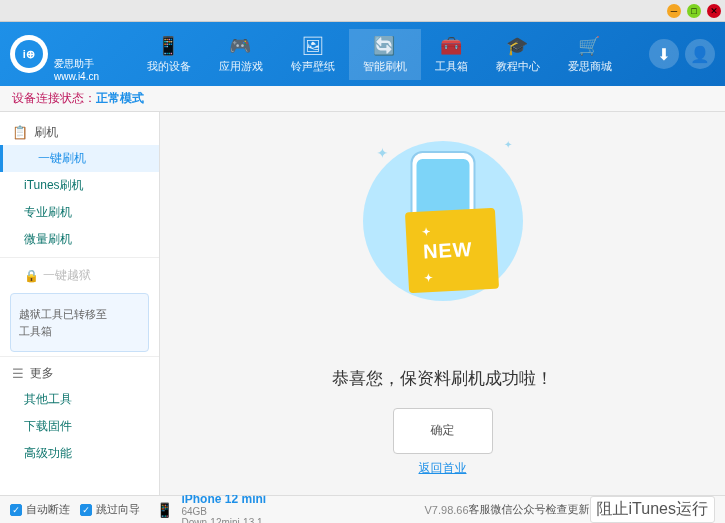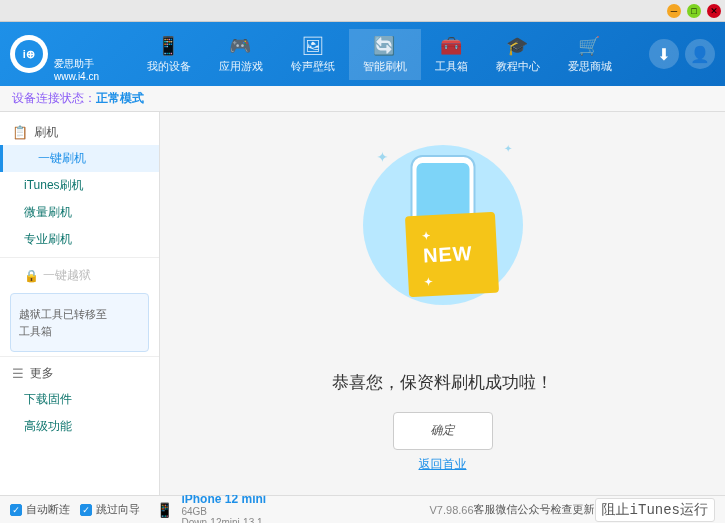--- a/index.html
+++ b/index.html
@@ -106,21 +106,21 @@
     .statusbar {
       height: 26px;
       background: #f7f7f7;
       border-bottom: 1px solid #ddd;
       display: flex;
       align-items: center;
       padding: 0 12px;
       font-size: 12px;
       color: #555;
     }
-    .statusbar-label { color: #8b5cf6; }
+    .statusbar-label { color: #be185d; }
     .statusbar-value { color: #1e90e8; font-weight: bold; }
 
     
     .main-layout {
       display: flex;
       height: calc(523px - 22px - 64px - 26px - 28px);
     }
 
     
     .sidebar {
@@ -264,30 +264,29 @@
     }
 
     .success-text {
       font-size: 17px;
       color: #333;
       margin-bottom: 18px;
       font-weight: 500;
     }
     .confirm-btn {
       width: 100px;
-      height: 38px;
+      height: 46px;
       background: white;
       border: 1px solid #ccc;
       border-radius: 4px;
       font-size: 12px;
       color: #555;
       cursor: pointer;
       display: flex; align-items: center; justify-content: center;
       margin-bottom: 6px;
-      font-style: italic;
     }
     .again-link {
       font-size: 12px;
       color: #1e90e8;
       cursor: pointer;
       text-decoration: underline;
     }
 
     
     .bottombar {
@@ -338,28 +337,27 @@
     .device-icon { font-size: 14px; color: #555; margin-right: 4px; }
 
     .bottom-right {
       display: flex;
       align-items: center;
     }
     .bottom-version { color: #888; }
     .bottom-link { color: #555; cursor: pointer; }
 
     .stop-itunes {
-      font-size: 14px;
+      font-size: 16px;
       color: #555;
       padding: 2px 6px;
       border: 1px solid #ddd;
       border-radius: 3px;
       cursor: pointer;
       background: white;
-      font-family: Liberation Mono, monospace;
     }
   </style>
 </head>
 <body>
 
 <div class="titlebar">
   <div class="win-controls">
     <span class="titlebar-btn btn-min">─</span>
     <span class="titlebar-btn btn-max">□</span>
     <span class="titlebar-btn btn-close">✕</span>
@@ -425,41 +423,44 @@
       <span class="icon">📋</span>
       <span>刷机</span>
     </div>
     <div class="sidebar-item active">
       <span>一键刷机</span>
     </div>
     <div class="sidebar-item">
       <span>iTunes刷机</span>
     </div>
     <div class="sidebar-item">
+      <span>专业刷机</span>
+    </div>
+    <div class="sidebar-item">
       <span>微量刷机</span>
-    </div>
-    <div class="sidebar-item">
-      <span>专业刷机</span>
     </div>
 
     <div class="sidebar-divider"></div>
 
     <div class="sidebar-disabled">
       <span>🔒</span>
       <span>一键越狱</span>
     </div>
     <div class="sidebar-note">
       <span>越狱工具已转移至<br>工具箱</span>
     </div>
 
     <div class="sidebar-divider"></div>
 
     <div class="sidebar-section-title">
       <span class="icon">☰</span>
       <span>更多</span>
+    </div>
+    <div class="sidebar-item">
+      <span>其他工具</span>
     </div>
     <div class="sidebar-item">
       <span>下载固件</span>
     </div>
     <div class="sidebar-item">
       <span>高级功能</span>
     </div>
   </div>
 
   <div class="content">

